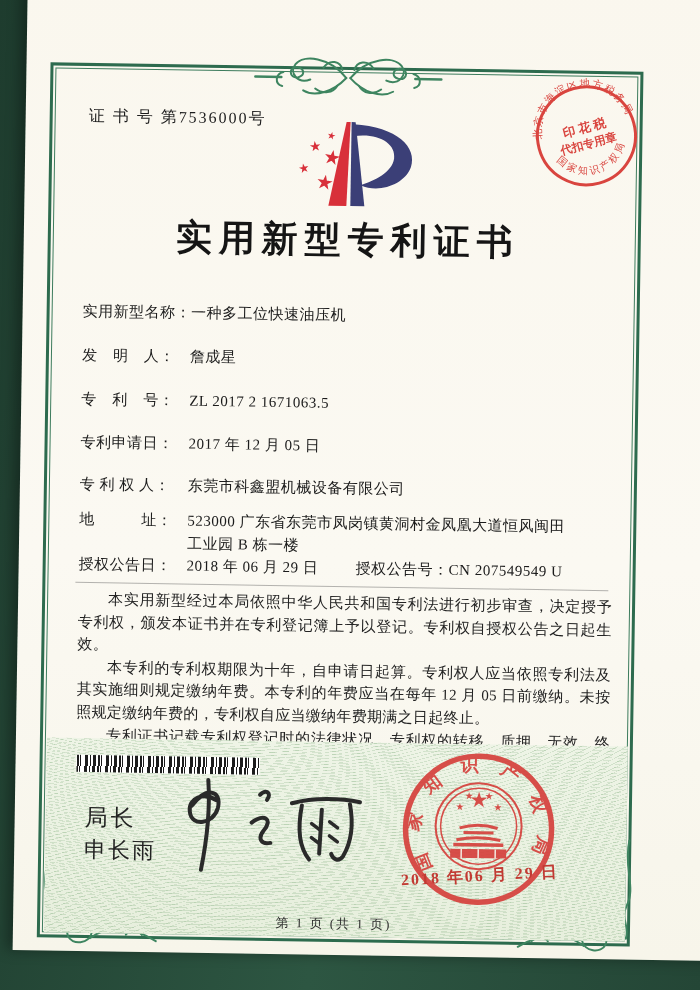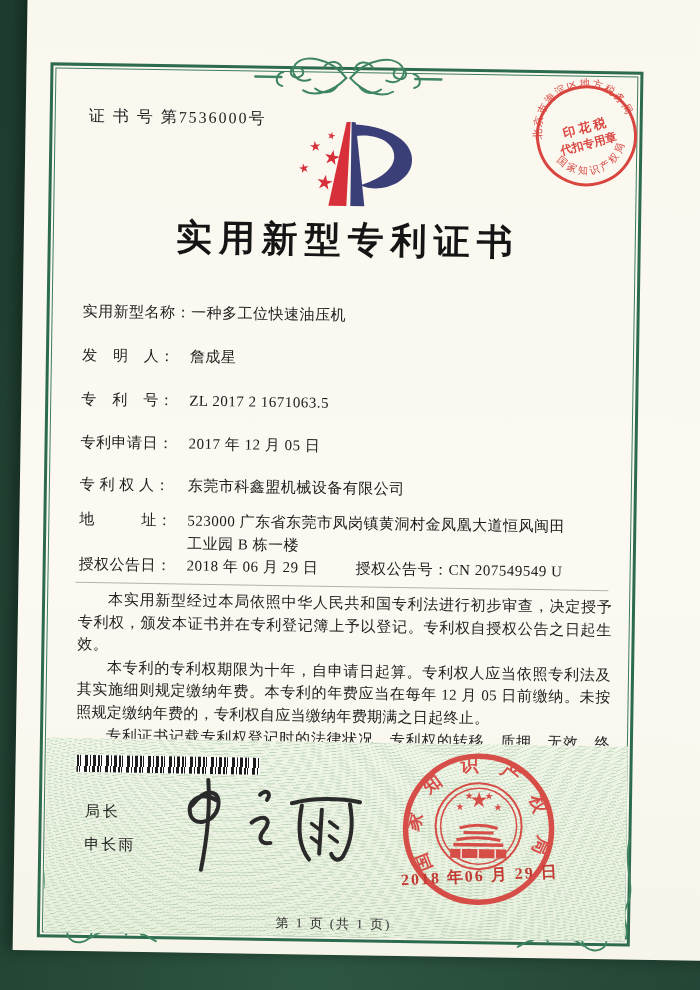--- a/index.html
+++ b/index.html
@@ -51,22 +51,22 @@
   }
   .barcode{
     left:34px;top:689px;width:183px;height:17px;background:#fff;
     background-image:repeating-linear-gradient(90deg,
       #1c1c1c 0,#1c1c1c 2px,#fff 2px,#fff 3px,
       #1c1c1c 3px,#1c1c1c 4px,#fff 4px,#fff 8px,
       #1c1c1c 8px,#1c1c1c 11px,#fff 11px,#fff 13px,
       #1c1c1c 13px,#1c1c1c 14px,#fff 14px,#fff 16px,
       #1c1c1c 16px,#1c1c1c 19px,#fff 19px,#fff 21px);
   }
-  .officer-title{left:43px;top:736px;font-size:15px;letter-spacing:3px;color:#222;}
-  .officer-name{left:43px;top:769px;font-size:15px;letter-spacing:2px;color:#222;}
+  .officer-title{left:43px;top:736px;font-size:23px;letter-spacing:3px;color:#222;}
+  .officer-name{left:43px;top:769px;font-size:22px;letter-spacing:2px;color:#222;}
   .signature{left:120px;top:706px;}
   .main-seal{left:352px;top:672px;}
   .seal-date{
     left:360px;top:793px;width:180px;font-size:16px;font-weight:bold;color:#c23a33;
     letter-spacing:2px;transform:rotate(-4deg);white-space:nowrap;
   }
   .footer{left:0;top:845px;width:100%;text-align:center;font-size:13px;letter-spacing:2px;color:#2c2c2c;}
   
   .tax-seal{left:478px;top:6px;transform:rotate(-16deg);}
   

